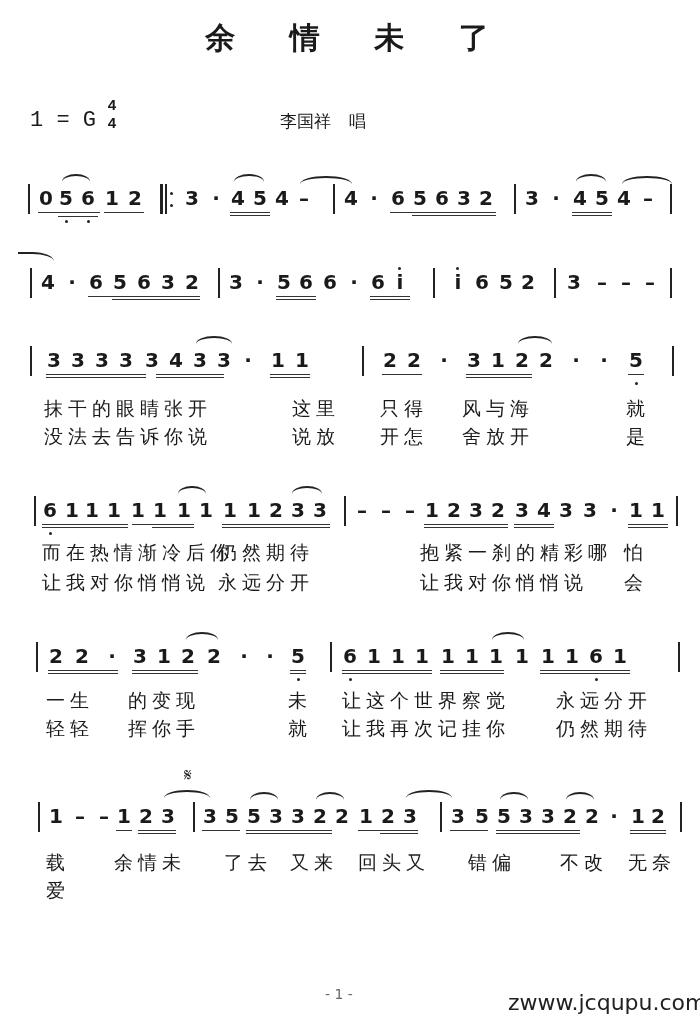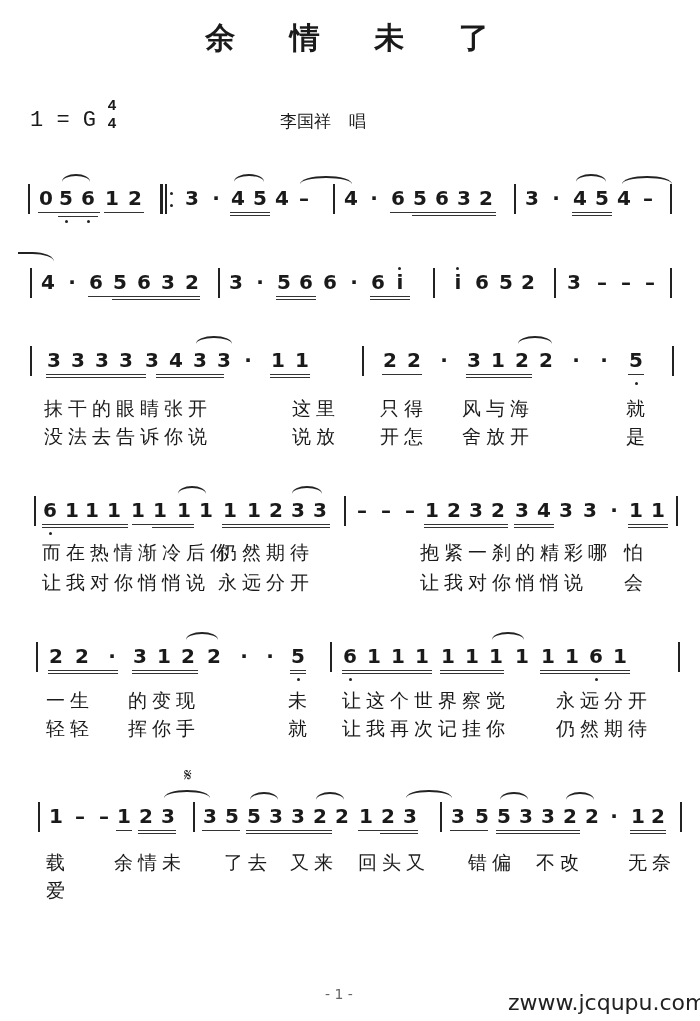--- a/index.html
+++ b/index.html
@@ -338,18 +338,18 @@
   <div class="slur" style="left:500px;width:28px;top:-8px"></div>
   <div class="slur" style="left:566px;width:28px;top:-8px"></div>
   <div class="bar" style="left:680px"></div>
 </div>
 <div class="lyric" style="top:850px;left:46px">载</div>
 <div class="lyric" style="top:850px;left:114px">余情未</div>
 <div class="lyric" style="top:850px;left:224px">了去</div>
 <div class="lyric" style="top:850px;left:290px">又来</div>
 <div class="lyric" style="top:850px;left:358px">回头又</div>
 <div class="lyric" style="top:850px;left:468px">错偏</div>
-<div class="lyric" style="top:850px;left:536px">不改</div>
+<div class="lyric" style="top:850px;left:560px">不改</div>
 <div class="lyric" style="top:850px;left:628px">无奈</div>
 <div class="lyric" style="top:878px;left:46px">爱</div>
 
 <div class="footer-page">- 1 -</div>
 <div class="footer-site">zwww.jcqupu.com</div>
 
 </body></html>

